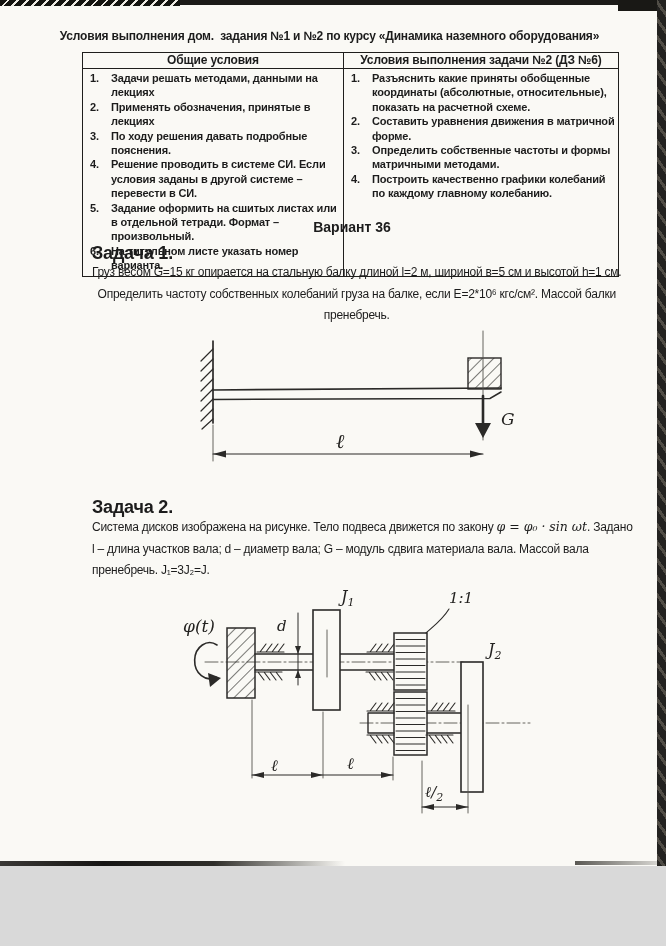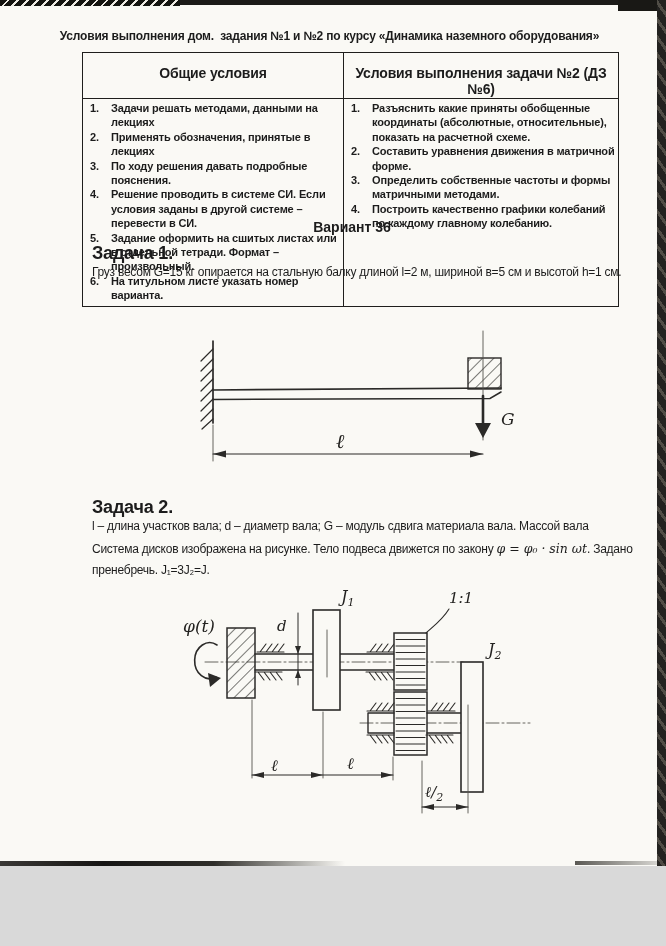--- a/index.html
+++ b/index.html
@@ -20,21 +20,21 @@
   .edge-bottom2{position:absolute;left:575px;bottom:1px;width:88px;height:4px;
     background:linear-gradient(90deg,rgba(62,60,55,.85),rgba(62,60,55,.15));}
 
   .title{
     position:absolute;left:55px;right:62px;top:29px;text-align:center;
     font-size:12px;font-weight:bold;letter-spacing:-0.2px;white-space:nowrap;
   }
 
   .ctable{position:absolute;left:82px;top:52px;width:536px;border-collapse:collapse;table-layout:fixed;}
   .ctable th,.ctable td{border:1.6px solid #1f1e1c;vertical-align:top;}
-  .ctable th{font-size:14px;font-weight:bold;padding:12px 2px 1px 2px;letter-spacing:-0.15px;}
+  .ctable th{font-size:12px;font-weight:bold;padding:0 2px 1px 2px;letter-spacing:-0.15px;}
   .ctable td{padding:2px 3px 3px 3px;}
   .item{display:flex;font-size:11px;font-weight:600;line-height:14.4px;letter-spacing:-0.15px;}
   .item .num{width:21px;flex:none;padding-left:4px;}
   .item .txt{flex:1;}
 
   .variant{position:absolute;left:92px;width:520px;top:219px;text-align:center;
     font-weight:bold;font-size:14px;}
   .phead{position:absolute;left:92px;font-weight:bold;font-size:18px;letter-spacing:-0.2px;}
   .phead1{top:243px;} .phead2{top:497px;}
   .para{position:absolute;left:92px;font-size:12px;line-height:21.5px;
@@ -122,20 +122,22 @@
         </td>
       </tr>
     </tbody>
   </table>
 
   <div class="variant">Вариант 36</div>
 
   <div class="phead phead1">Задача 1.</div>
   <div class="para para1">
     <div>Груз весом G=15 кг опирается на стальную балку длиной l=2 м, шириной в=5 см и высотой h=1 см.</div>
+    <div>Определить частоту собственных колебаний груза на балке, если E=2*10⁶ кгс/см². Массой балки</div>
+    <div>пренебречь.</div>
   </div>
 
   <svg class="beam-svg" width="400" height="152" viewBox="0 0 400 152">
     <defs>
       <pattern id="ph1" width="8" height="8" patternUnits="userSpaceOnUse" patternTransform="rotate(45)">
         <line x1="0" y1="0" x2="0" y2="8" stroke="#33322f" stroke-width="1.3"></line>
       </pattern>
     </defs>
 
     <g>
@@ -162,22 +164,22 @@
     <g>
       <path class="hd" stroke-width="1.1" d="M63,126 L333,126"></path>
       <polygon fill="#2b2a28" points="63,126 76,122.5 76,129.5"></polygon>
       <polygon fill="#2b2a28" points="333,126 320,122.5 320,129.5"></polygon>
     </g>
     <text class="lbl" x="186" y="120" font-size="20"><tspan>ℓ</tspan></text>
   </svg>
 
   <div class="phead phead2">Задача 2.</div>
   <div class="para para2">
+    <div><span>Система дисков изображена на рисунке. Тело подвеса движется по закону </span><span class="math">φ = φ₀ · sin ωt</span><span>. Задано</span></div>
     <div>l – длина участков вала; d – диаметр вала; G – модуль сдвига материала вала. Массой вала</div>
-    <div><span>Система дисков изображена на рисунке. Тело подвеса движется по закону </span><span class="math">φ = φ₀ · sin ωt</span><span>. Задано</span></div>
     <div>пренебречь. J₁=3J₂=J.</div>
   </div>
 
   <svg class="disk-svg" width="380" height="252" viewBox="0 0 380 252">
     <defs>
       <pattern id="ph2" width="8" height="8" patternUnits="userSpaceOnUse" patternTransform="rotate(45)">
         <line x1="0" y1="0" x2="0" y2="8" stroke="#33322f" stroke-width="1.3"></line>
       </pattern>
       <g id="brg">
         <path class="hd" stroke-width="1.1" d="M0,0 H27 M3,0 L9,-8 M9,0 L15,-8 M15,0 L21,-8 M21,0 L27,-8"></path>

